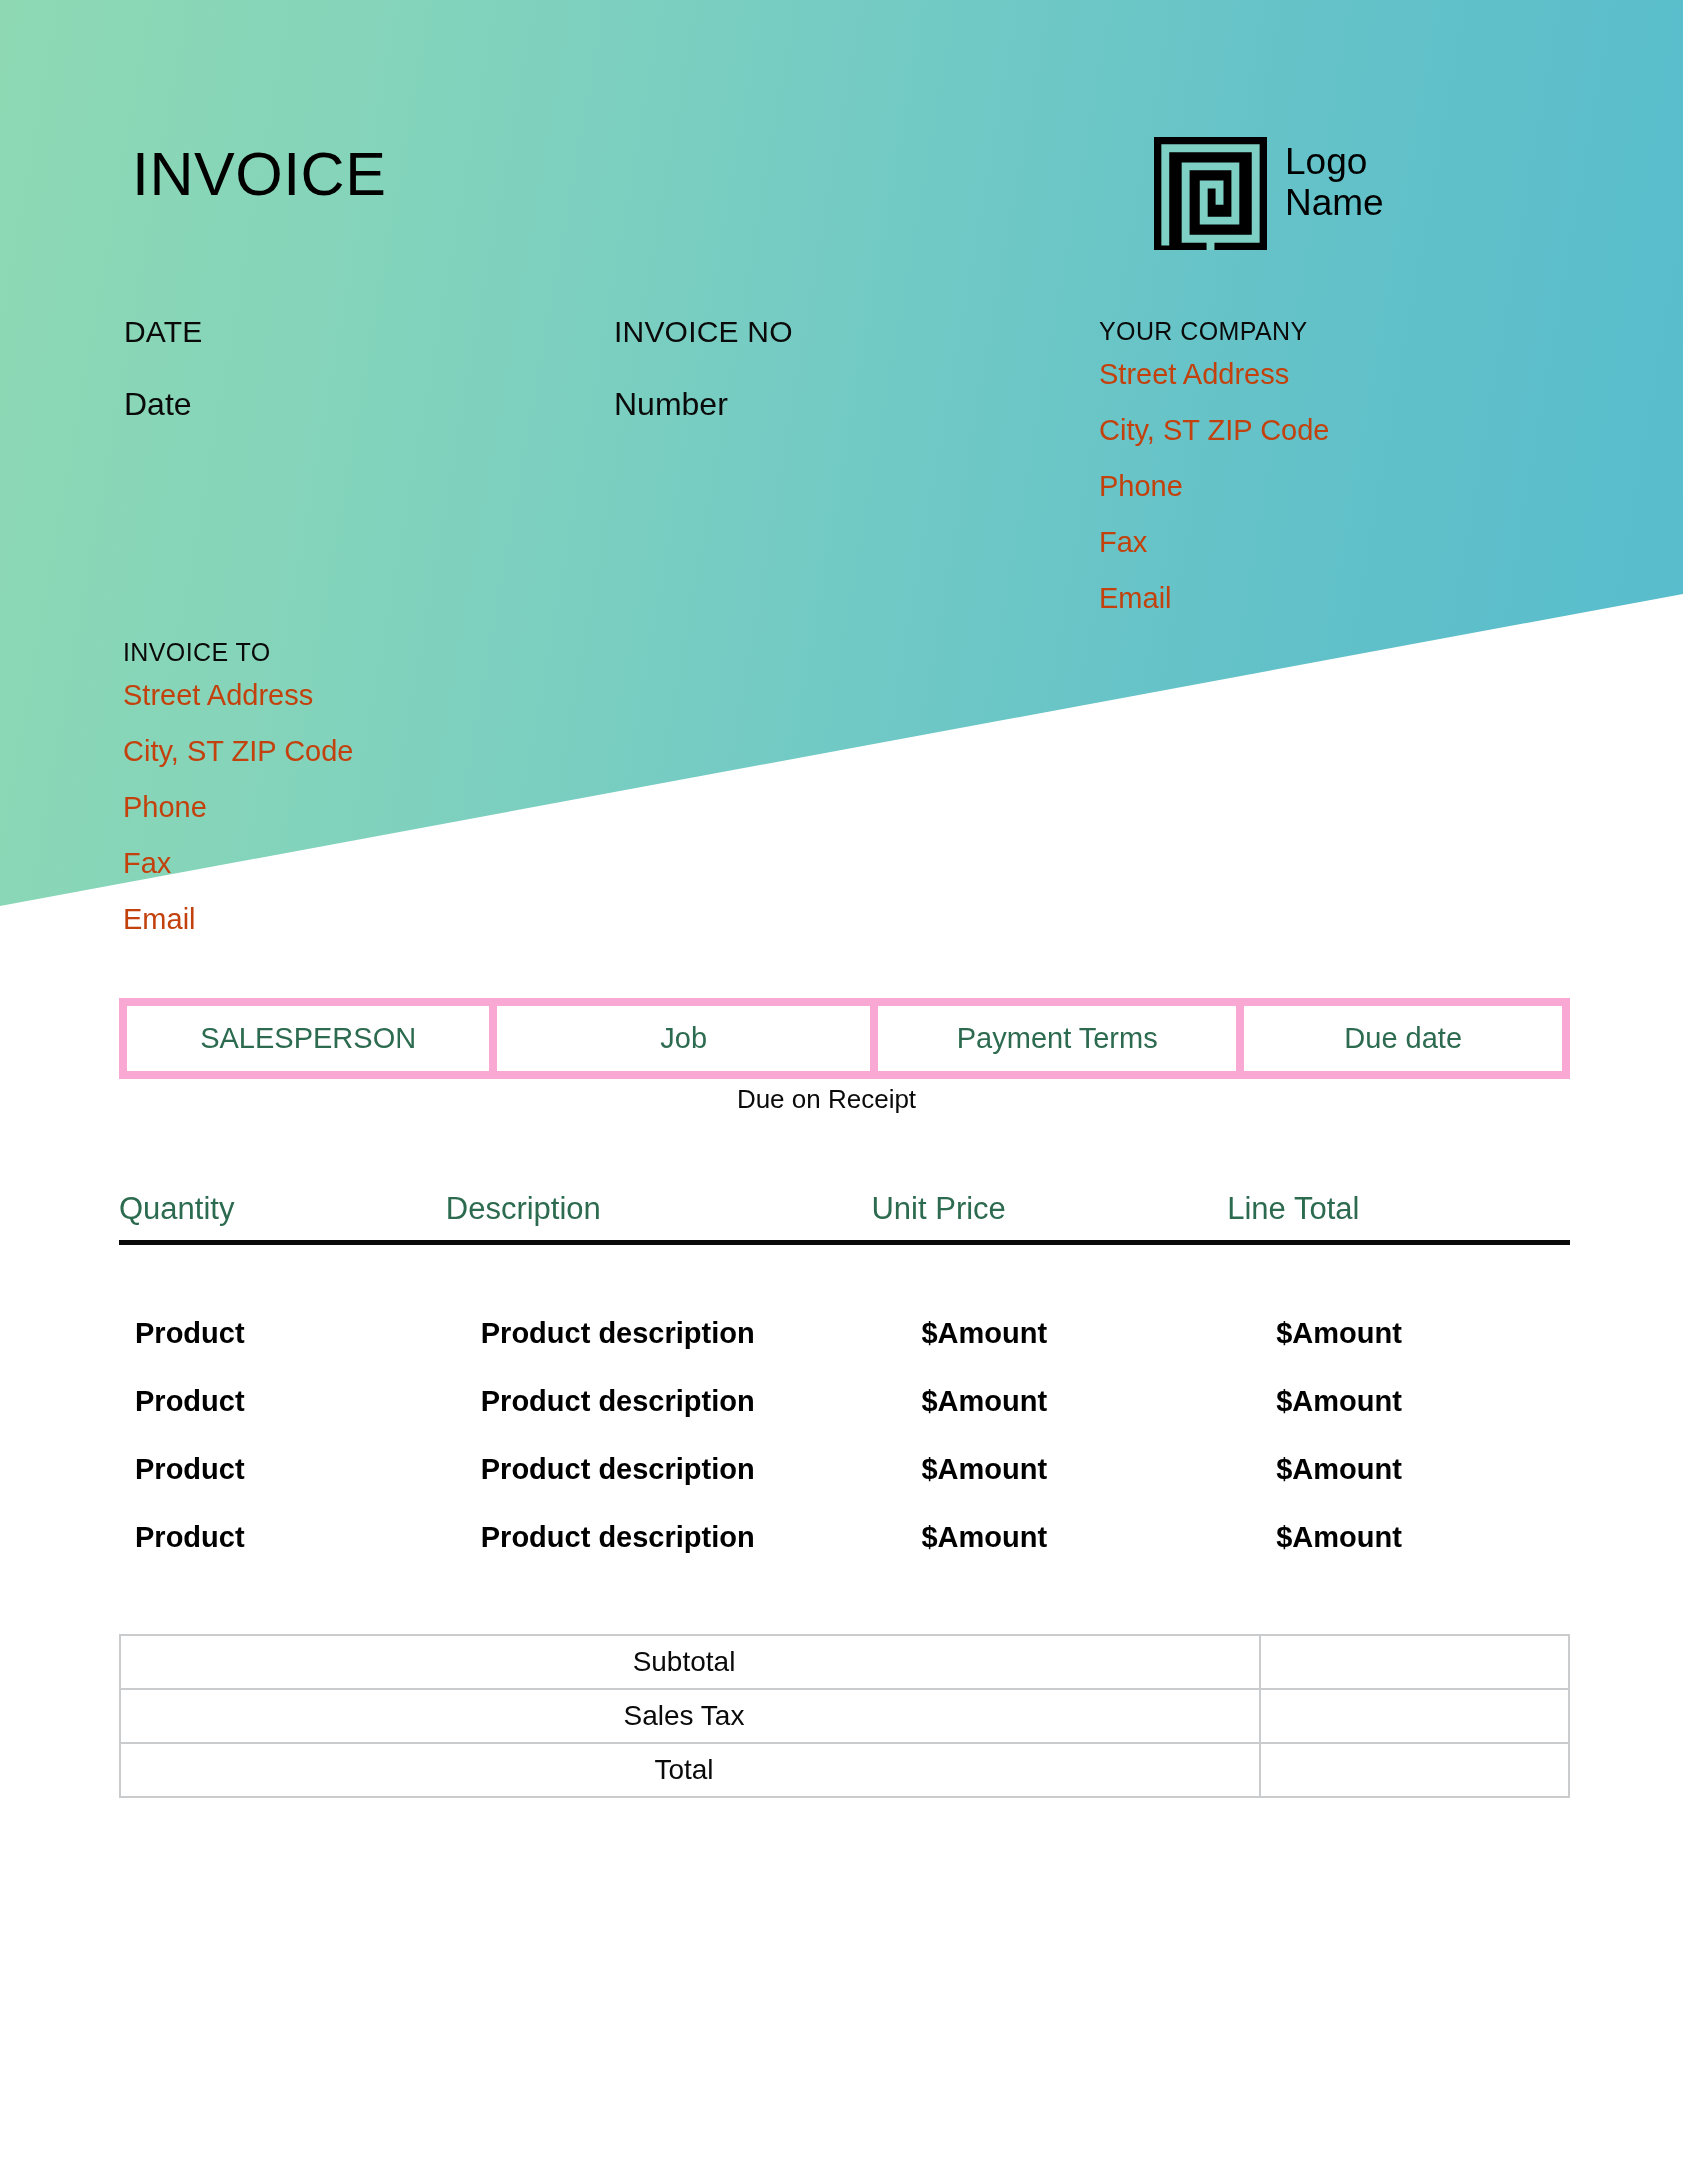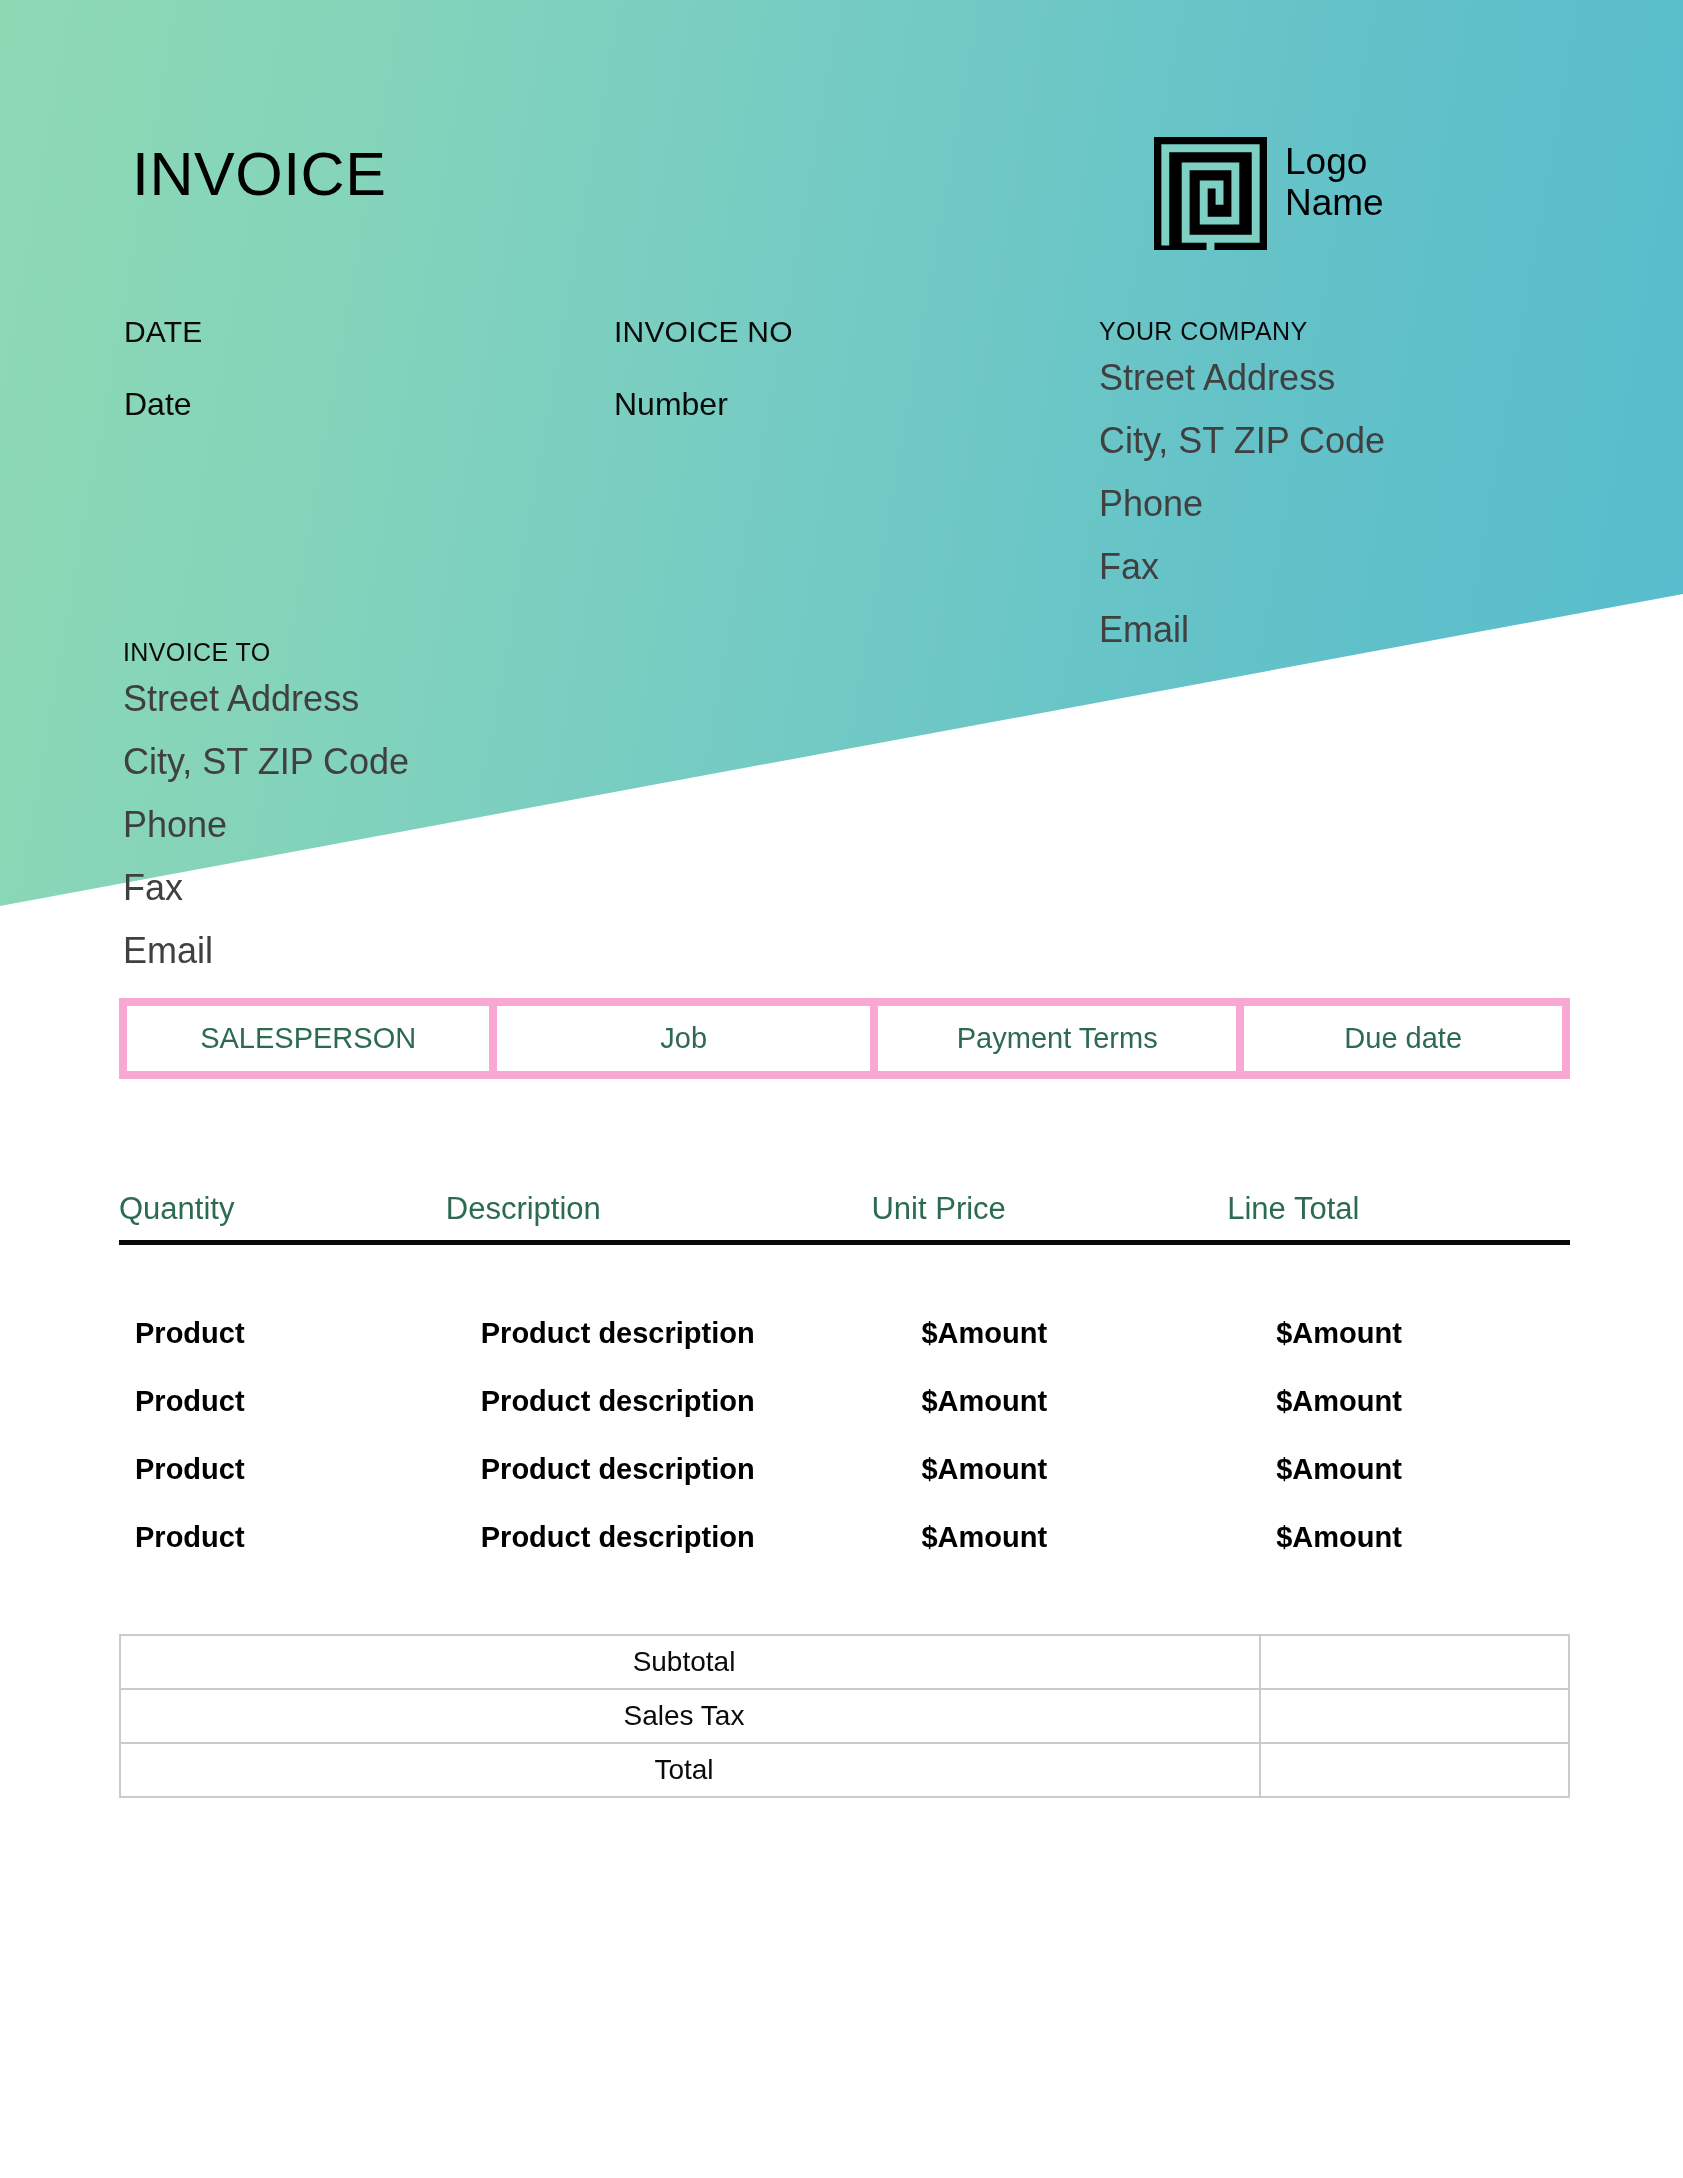--- a/index.html
+++ b/index.html
@@ -91,23 +91,23 @@
 
   .addr-head {
     font-size: 25px;
     font-weight: 400;
     color: #0a0a0a;
     line-height: 1;
     letter-spacing: 0.4px;
     margin-bottom: 16px;
   }
   .addr-line {
-    font-size: 36px;
-    font-weight: 400;
-    color: #404040;
+    font-size: 29px;
+    font-weight: 400;
+    color: #c2410c;
     line-height: 1;
     margin-bottom: 27px;
   }
   .addr-line:last-child { margin-bottom: 0; }
 
   
   .sales-table {
     position: absolute;
     left: 119px;
     top: 998px;
@@ -262,20 +262,21 @@
       <tbody>
         <tr>
           <td style="width:356px">SALESPERSON</td>
           <td style="width:366px">Job</td>
           <td style="width:352px">Payment Terms</td>
           <td style="width:313px">Due date</td>
         </tr>
       </tbody>
     </table>
 
+    <div class="due-note">Due on Receipt</div>
 
     <div class="items">
       <div class="items-head">
         <div class="col-qty">Quantity</div>
         <div class="col-desc">Description</div>
         <div class="col-unit">Unit Price</div>
         <div class="col-total">Line Total</div>
       </div>
       <div class="items-rule"></div>
 

